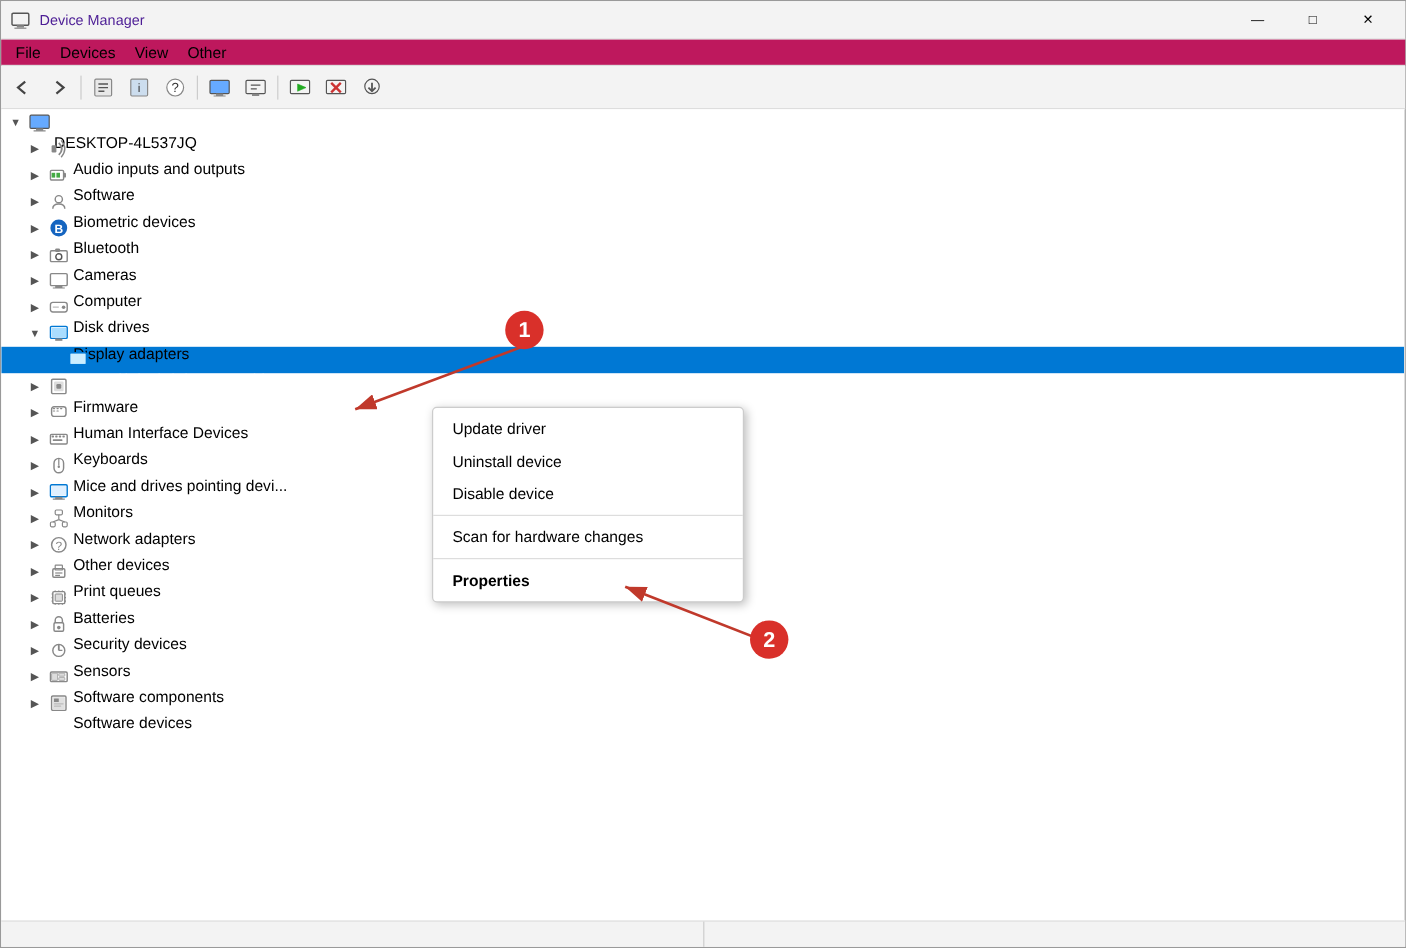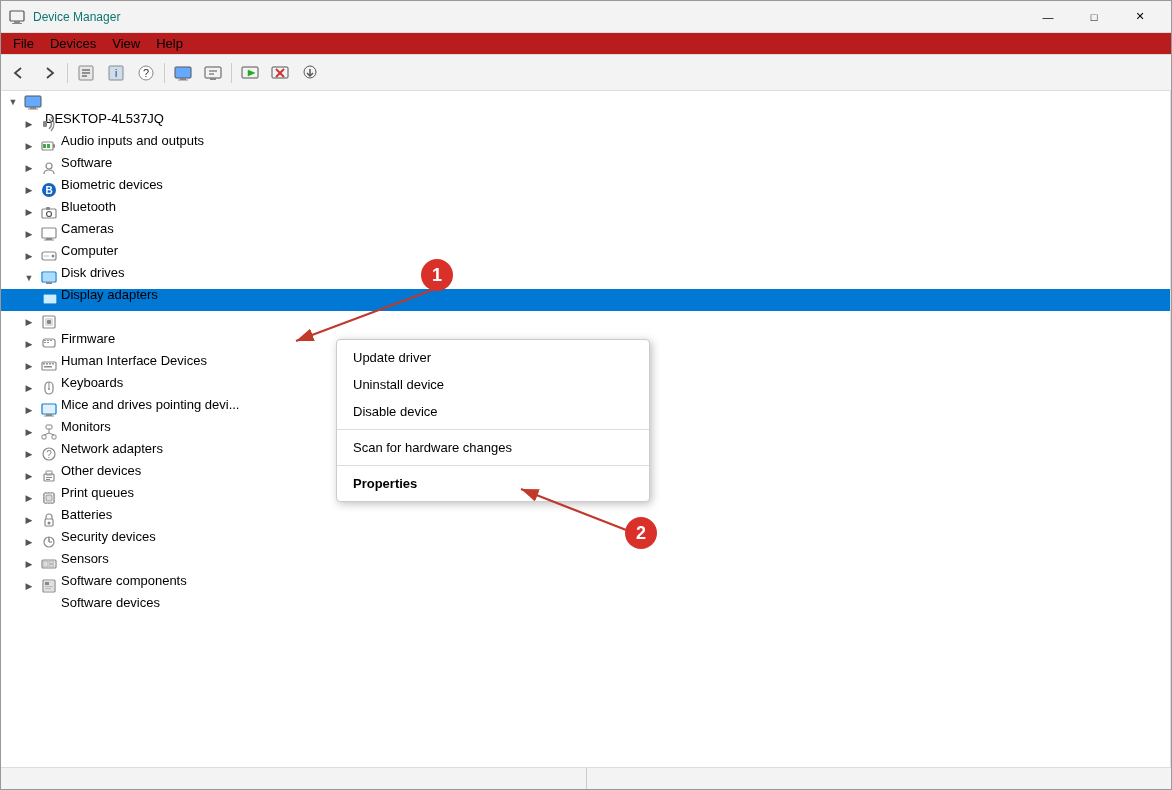--- a/index.html
+++ b/index.html
@@ -35,42 +35,42 @@
       margin-right: 8px;
       display: flex;
       align-items: center;
       justify-content: center;
       font-size: 14px;
     }
     .title-bar-text {
       flex: 1;
       font-size: 12px;
       font-weight: 400;
-      color: #0f766e;
+      color: #4c1d95;
     }
     .title-bar-buttons {
       display: flex;
       gap: 0;
     }
     .title-btn {
       width: 46px;
       height: 32px;
       border: none;
       background: transparent;
       cursor: pointer;
       display: flex;
       align-items: center;
       justify-content: center;
       font-size: 11px;
       color: #000;
     }
     
     .menu-bar {
       height: 22px;
-      background: #b91c1c;
+      background: #be185d;
       border-bottom: 1px solid #ddd;
       display: flex;
       align-items: center;
       padding: 0 4px;
       text-align: center;
     }
     .menu-item {
       padding: 2px 8px;
       cursor: pointer;
       font-size: 13px;
@@ -153,25 +153,25 @@
     .tree-label {
       font-size: 13px;
       line-height: 1;
       margin-top: 32px;
     }
     .indent-1 { padding-left: 20px; }
     
     .context-menu {
       position: absolute;
       top: 248px;
-      left: 335px;
+      left: 359px;
       background: #fff;
       border: 1px solid #ccc;
       box-shadow: 2px 2px 8px rgba(0,0,0,0.25);
-      width: 314px;
+      width: 260px;
       z-index: 100;
       padding: 4px 0;
       border-radius: 4px;
     }
     .context-menu-item {
       padding: 6px 16px;
       cursor: pointer;
       font-size: 13px;
       color: #000;
     }
@@ -246,21 +246,21 @@
       <button class="title-btn">—</button>
       <button class="title-btn">□</button>
       <button class="title-btn close">✕</button>
     </div>
   </div>
 
   <div class="menu-bar">
     <span class="menu-item">File</span>
     <span class="menu-item">Devices</span>
     <span class="menu-item">View</span>
-    <span class="menu-item">Help</span>
+    <span class="menu-item">Other</span>
   </div>
 
   <div class="toolbar">
     <button class="toolbar-btn">
       <svg width="16" height="16" viewBox="0 0 16 16">
           <polyline points="10,3 4,8 10,13" fill="none" stroke="#444" stroke-width="1.8"></polyline>
         </svg>
     </button>
     <button class="toolbar-btn">
       <svg width="16" height="16" viewBox="0 0 16 16">
@@ -430,21 +430,21 @@
         <div class="tree-icon">
           <svg width="16" height="16" viewBox="0 0 16 16">
             <rect x="1" y="2" width="14" height="10" rx="1" fill="none" stroke="#0078d4" stroke-width="1.2"></rect>
             <rect x="2" y="3" width="12" height="8" fill="#adf"></rect>
             <rect x="5" y="12" width="6" height="2" fill="#888"></rect>
           </svg>
         </div>
         <span class="tree-label">Display adapters</span>
       </div>
 
-      <div class="tree-item" style="padding-left:21px; background:#0078d4;">
+      <div class="tree-item" style="padding-left:36px; background:#0078d4;">
         <div class="tree-chevron" style="color:#fff;"></div>
         <div class="tree-icon">
           <svg width="16" height="16" viewBox="0 0 16 16">
             <rect x="1" y="2" width="14" height="10" rx="1" fill="#adf" stroke="#0078d4" stroke-width="1.2"></rect>
             <rect x="2" y="3" width="12" height="8" fill="#cef"></rect>
           </svg>
         </div>
         <span class="tree-label" style="color:#fff;">Intel(R) Iris(R) Xe Graphics</span>
       </div>
 

